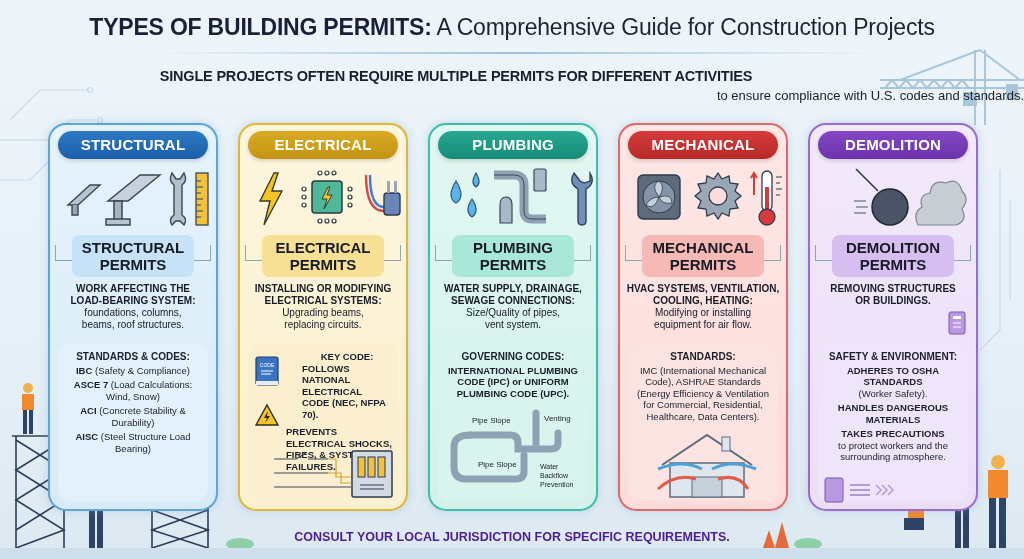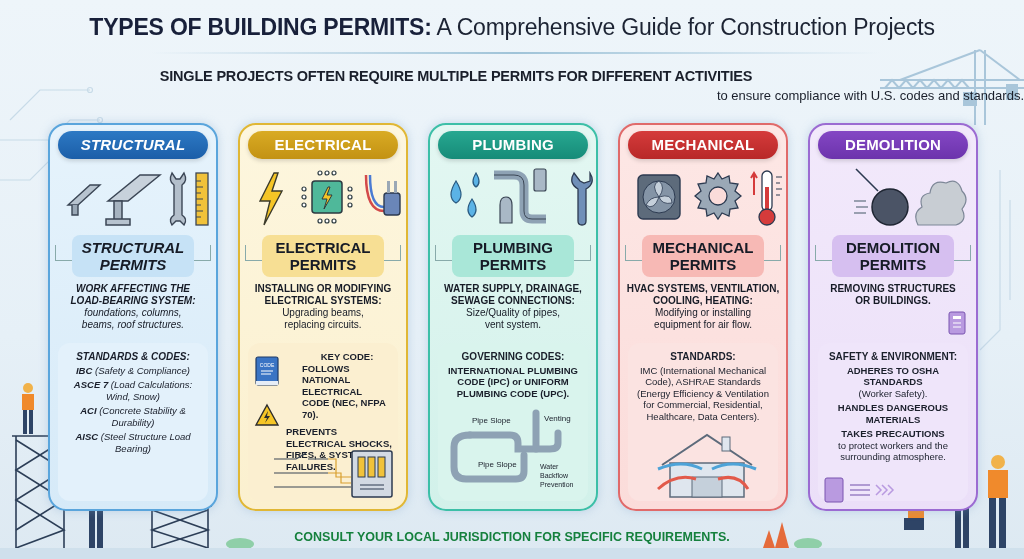--- a/index.html
+++ b/index.html
@@ -59,21 +59,21 @@
   }
   .card .desc .u { font-weight: 700; }
   .card .lower {
     position: absolute; top: 218px; left: 8px; right: 8px; bottom: 8px;
     border-radius: 12px; padding: 8px 6px 0; text-align: center;
     font-size: 9.5px; line-height: 11.5px;
   }
   .lower .hd { font-weight: 700; font-size: 10px; margin-bottom: 2px; }
   .lower .line { margin-bottom: 3px; }
   .lower .line b { font-weight: 700; }
-  .c-struct { left: 0; border-color: #5aa5dc; background: linear-gradient(180deg,#e6f3fc,#d6eaf8); font-style: italic; }
+  .c-struct { left: 0; border-color: #5aa5dc; background: linear-gradient(180deg,#e6f3fc,#d6eaf8); }
   .c-struct .pill { background: linear-gradient(180deg,#2d79c4,#1b5ea8); }
   .c-struct .permit-box { background: #c6e2f6; }
   .c-struct .lower { background: #e3f1fb; }
   .c-elec { left: 190px; border-color: #e0b735; background: linear-gradient(180deg,#fdf6de,#fbf0cf); }
   .c-elec .pill { background: linear-gradient(180deg,#d9ab24,#c39213); }
   .c-elec .permit-box { background: #f7df94; }
   .c-elec .lower { background: #fbefd0; }
   .c-plumb { left: 380px; border-color: #3cbfa7; background: linear-gradient(180deg,#e3f7f2,#d2f1ea); }
   .c-plumb .pill { background: linear-gradient(180deg,#27a891,#168b78); }
   .c-plumb .permit-box { background: #a9e7d8; }
@@ -81,21 +81,21 @@
   .c-mech { left: 570px; border-color: #e06a6a; background: linear-gradient(180deg,#fde7e5,#fbdcda); text-decoration: underline; }
   .c-mech .pill { background: linear-gradient(180deg,#d53b3b,#b82828); }
   .c-mech .permit-box { background: #f7b9b5; }
   .c-mech .lower { background: #fbe3e1; }
   .c-demo { left: 760px; border-color: #9b6bd2; background: linear-gradient(180deg,#f2e9fb,#ebdff8); }
   .c-demo .pill { background: linear-gradient(180deg,#8447c4,#6c33ac); }
   .c-demo .permit-box { background: #d6bff0; }
   .c-demo .lower { background: #efe5fa; }
   .footer {
     position: absolute; top: 530px; left: 0; width: 1024px; text-align: center;
-    font-size: 12.5px; font-weight: 700; color: #15803d;
+    font-size: 12.5px; font-weight: 700; color: #4c1d95;
   }
   .ground { position: absolute; left: 0; right: 0; top: 548px; height: 11px; background: #cfe0ec; }
   svg { display: block; }
   .abs { position: absolute; }
 </style>
 </head>
 <body>
 
 <svg class="bg-decor" width="1024" height="559">
   <g stroke="#c8dbe8" stroke-width="1.2" fill="none">

